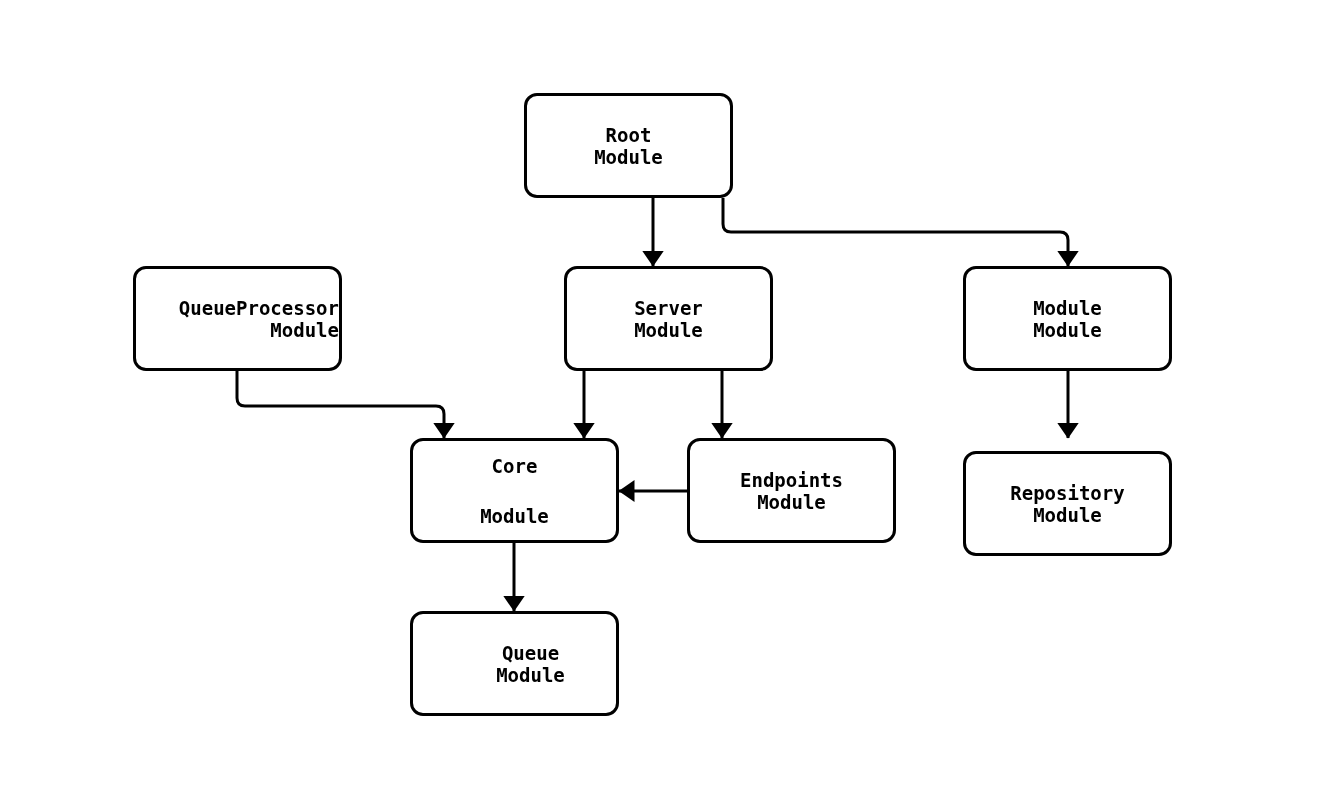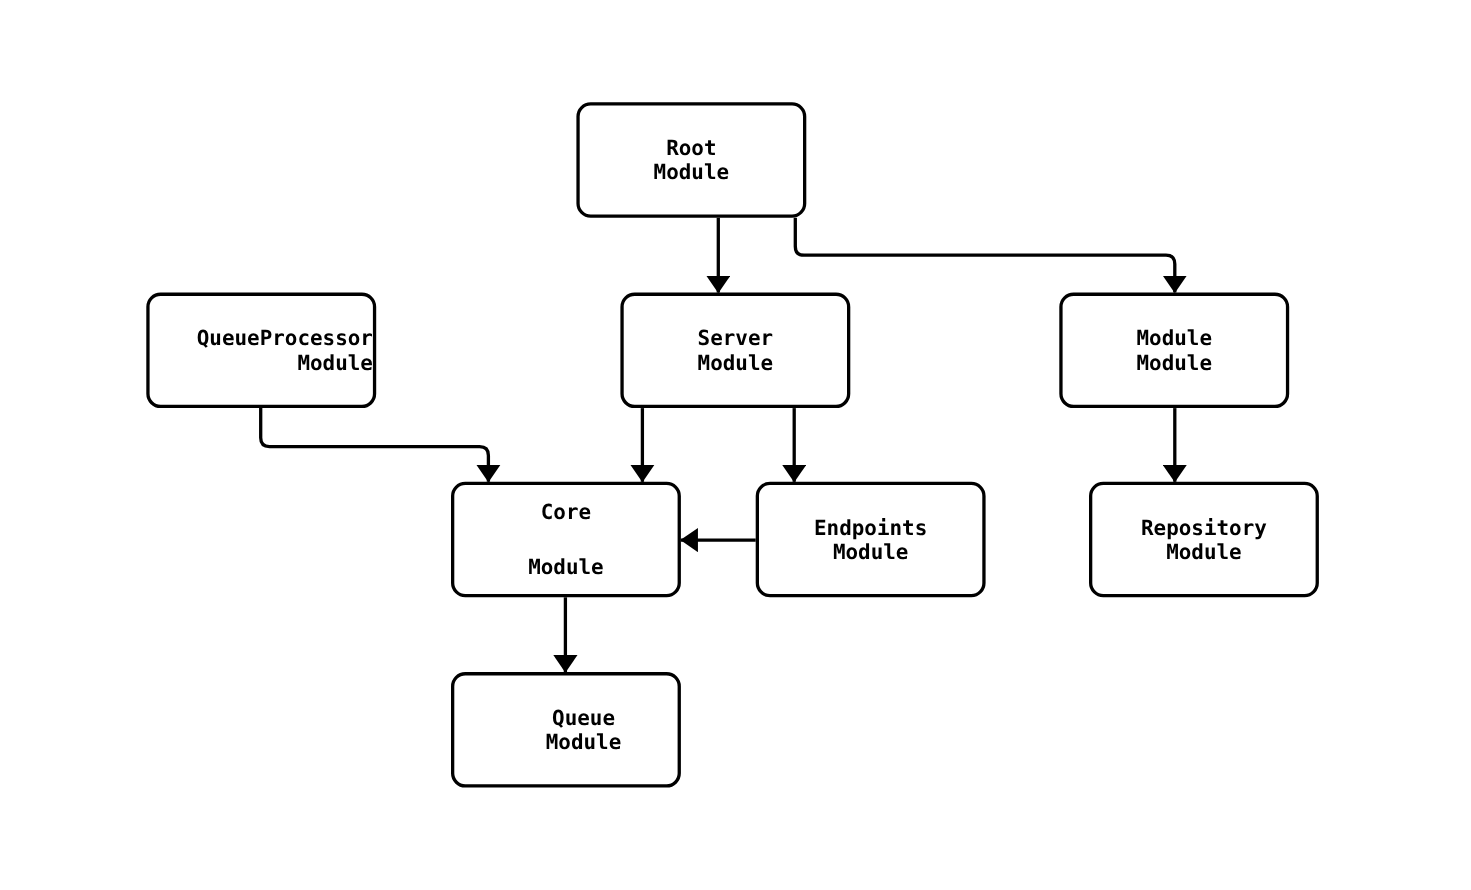--- a/index.html
+++ b/index.html
@@ -86,21 +86,21 @@
   <div class="node" style="left:410px; top:438px;gap:28px;">
     <span>Core</span>
     <span>Module</span>
   </div>
 
   <div class="node" style="left:687px; top:438px;">
     <span>Endpoints</span>
     <span>Module</span>
   </div>
 
-  <div class="node" style="left:963px; top:438px;margin-left:27px;">
+  <div class="node" style="left:963px; top:451px;">
     <span>Repository</span>
     <span>Module</span>
   </div>
 
   <div class="node" style="left:410px; top:611px;padding-left:32px;">
     <span>Queue</span>
     <span>Module</span>
   </div>
 
 </div>

